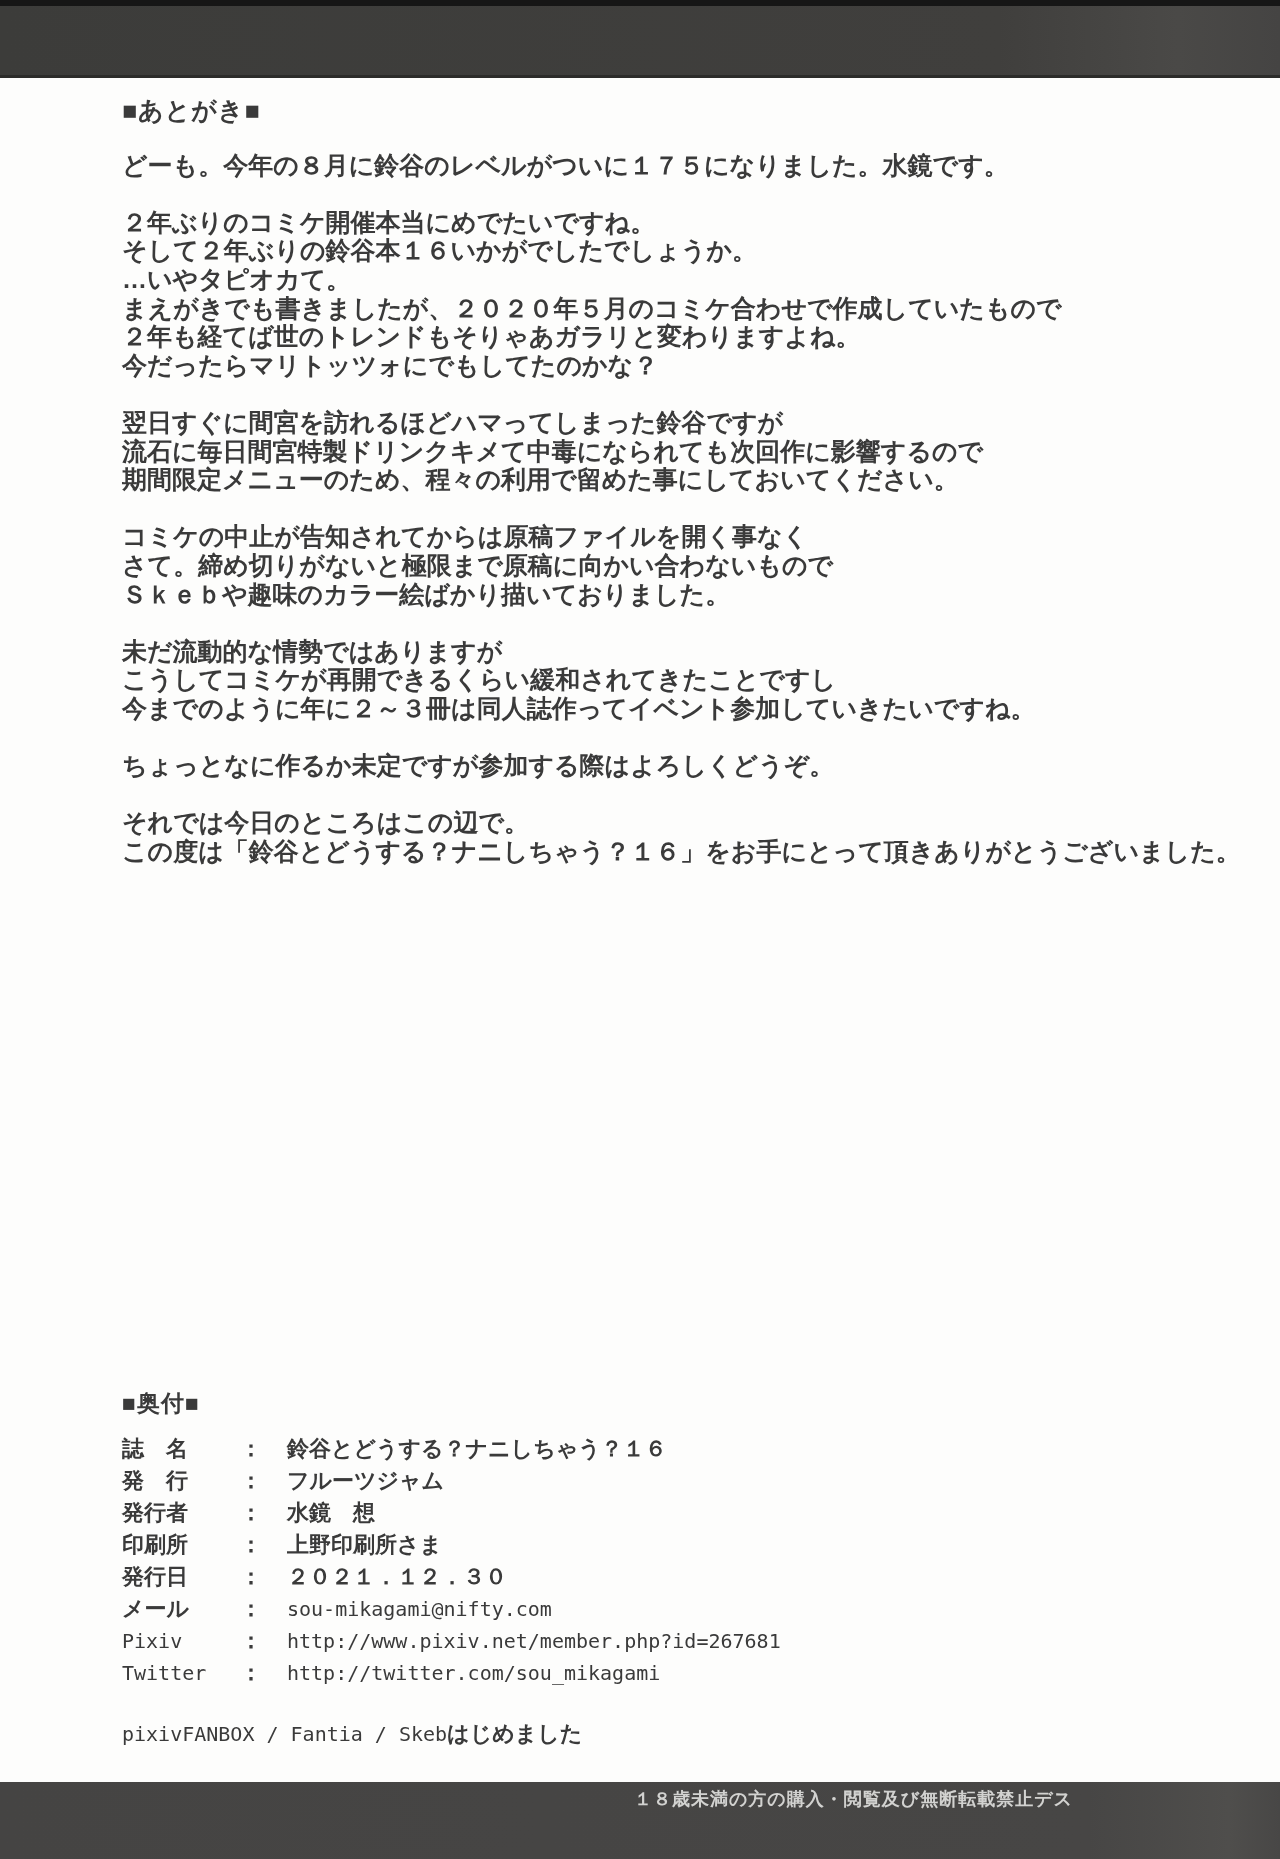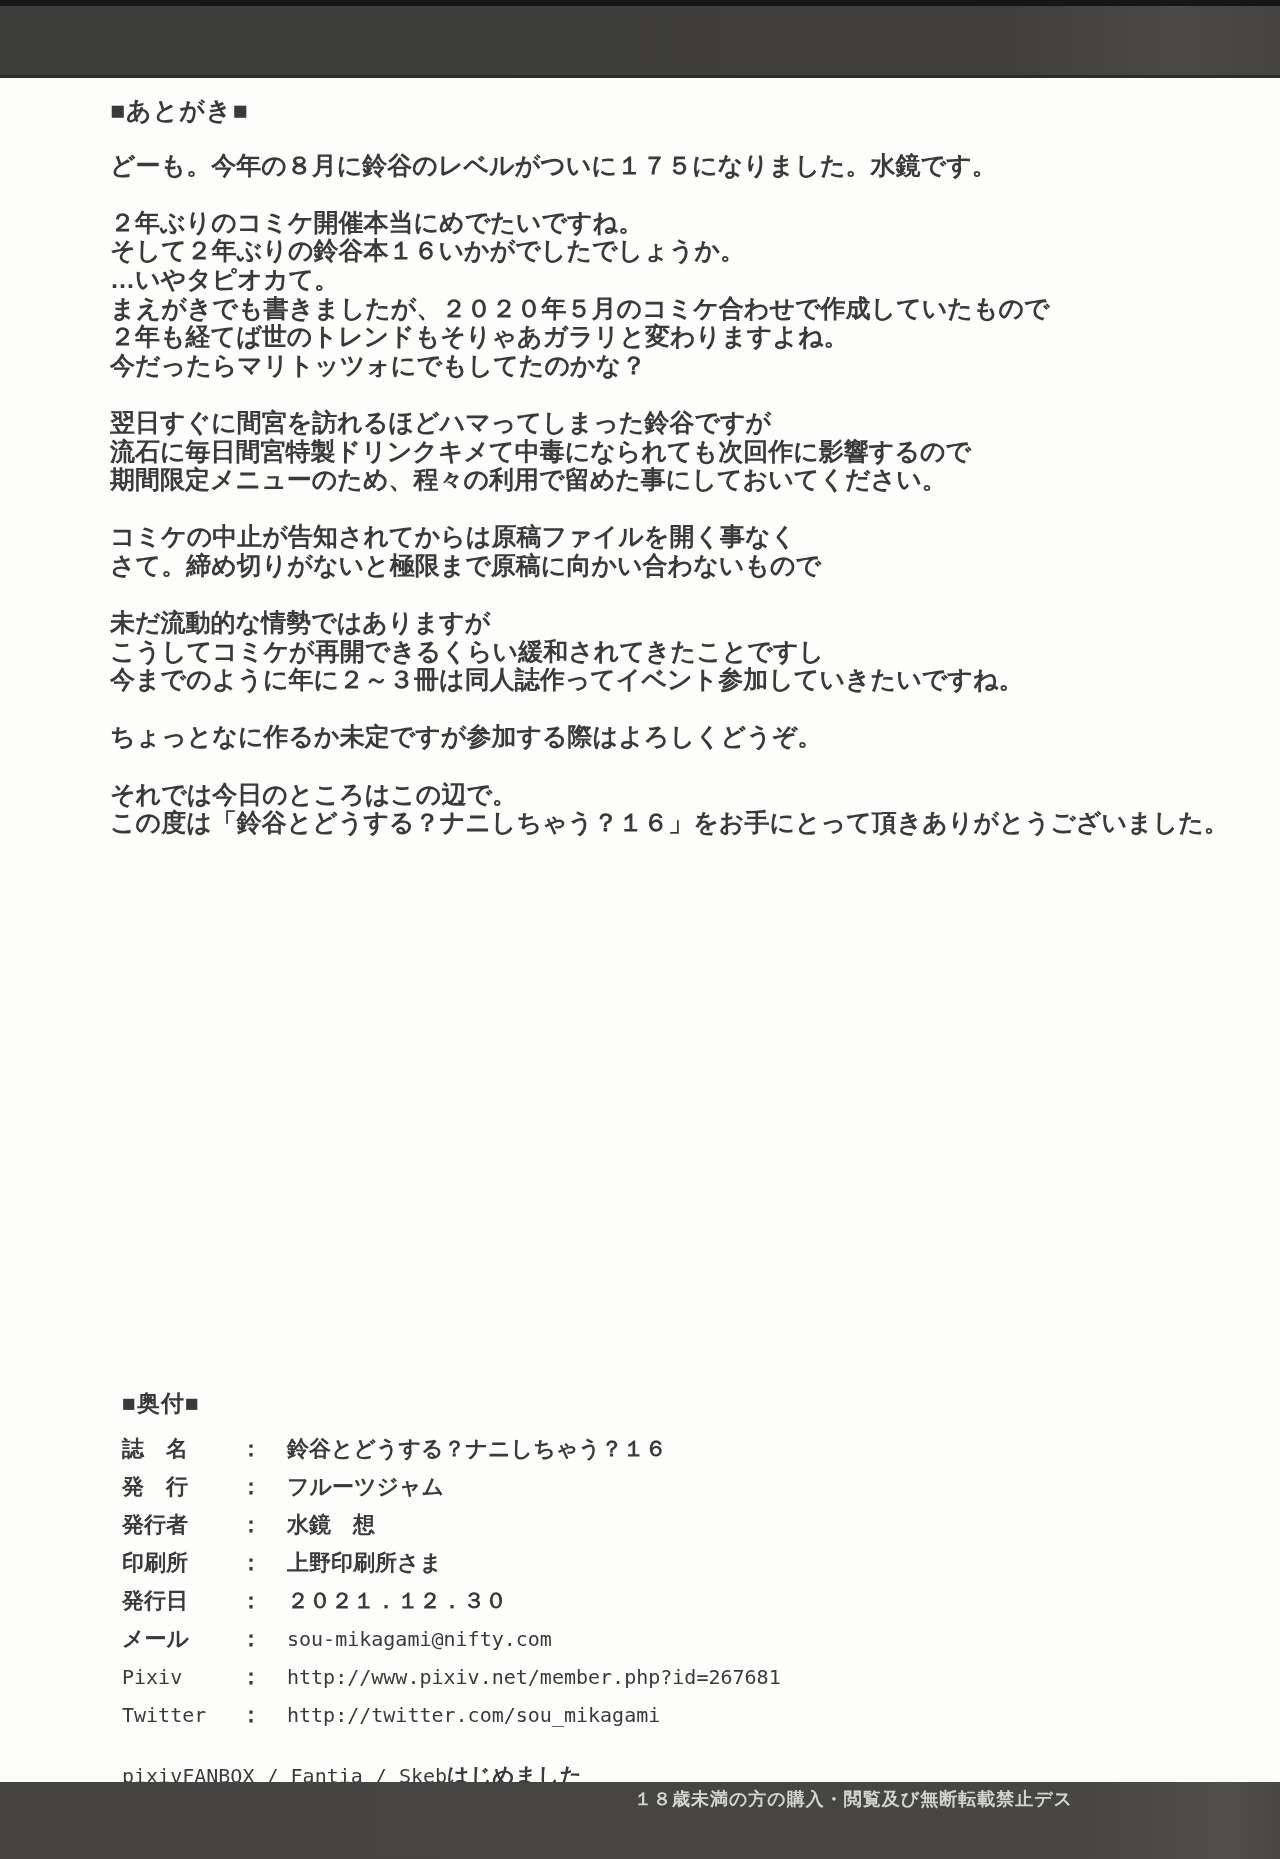--- a/index.html
+++ b/index.html
@@ -35,21 +35,21 @@
     color: #d2d2d0;
     font-size: 18px;
     letter-spacing: 1px;
     font-weight: 600;
     white-space: nowrap;
   }
 
   
   .afterword {
     position: absolute;
-    left: 110px; top: 96px;
+    left: 122px; top: 96px;
     width: 1140px;
     font-size: 25px;
     line-height: 28.6px;
     font-weight: 600;
     letter-spacing: 0;
   }
   .section-heading {
     font-size: 25px;
     font-weight: 700;
     margin: 0 0 26px 0;
@@ -66,21 +66,20 @@
     font-size: 22px;
     font-weight: 600;
   }
   .colophon .section-heading { font-size: 23px; margin-bottom: 14px; }
   .colophon-row {
     display: flex;
     align-items: flex-end;
     height: 32px;
     line-height: 32px;
     white-space: nowrap;
-    margin-top: 6px;
   }
   .colophon-row .label { width: 118px; flex: 0 0 118px; }
   .colophon-row .colon { width: 47px; flex: 0 0 47px; }
   .mono, .colophon-row.mono-row .label, .colophon-row.mono-row .value, .colophon-row .value.mono-val {
     font-family: "DejaVu Sans Mono", "Liberation Mono", monospace;
     font-size: 20px;
     font-weight: 500;
   }
   .colophon-note {
     margin-top: 30px;
@@ -112,20 +111,21 @@
     <span class="line">今だったらマリトッツォにでもしてたのかな？</span>
   </p>
   <p>
     <span class="line">翌日すぐに間宮を訪れるほどハマってしまった鈴谷ですが</span>
     <span class="line">流石に毎日間宮特製ドリンクキメて中毒になられても次回作に影響するので</span>
     <span class="line">期間限定メニューのため、程々の利用で留めた事にしておいてください。</span>
   </p>
   <p>
     <span class="line">コミケの中止が告知されてからは原稿ファイルを開く事なく</span>
     <span class="line">さて。締め切りがないと極限まで原稿に向かい合わないもので</span>
+    <span class="line">Ｓｋｅｂや趣味のカラー絵ばかり描いておりました。</span>
   </p>
   <p>
     <span class="line">未だ流動的な情勢ではありますが</span>
     <span class="line">こうしてコミケが再開できるくらい緩和されてきたことですし</span>
     <span class="line">今までのように年に２～３冊は同人誌作ってイベント参加していきたいですね。</span>
   </p>
   <p>
     <span class="line">ちょっとなに作るか未定ですが参加する際はよろしくどうぞ。</span>
   </p>
   <p>

